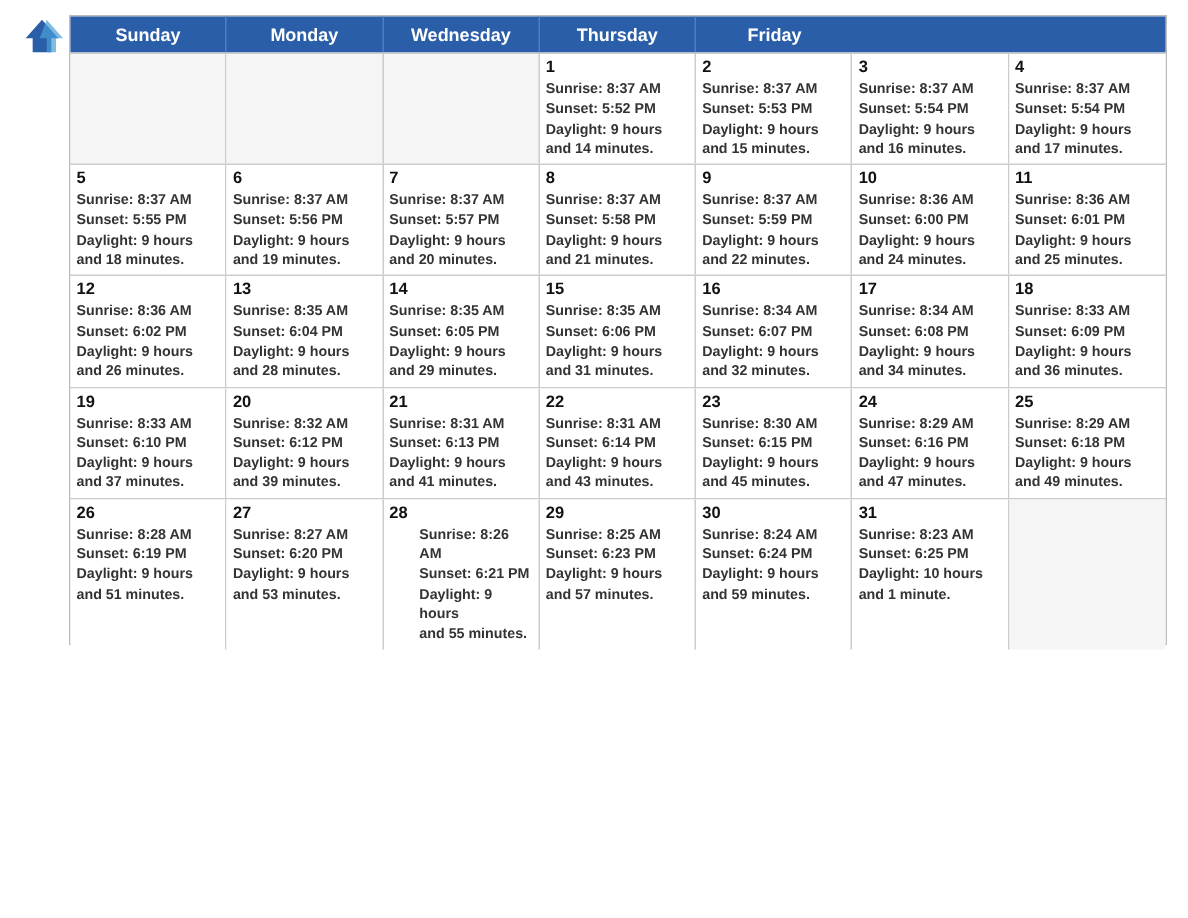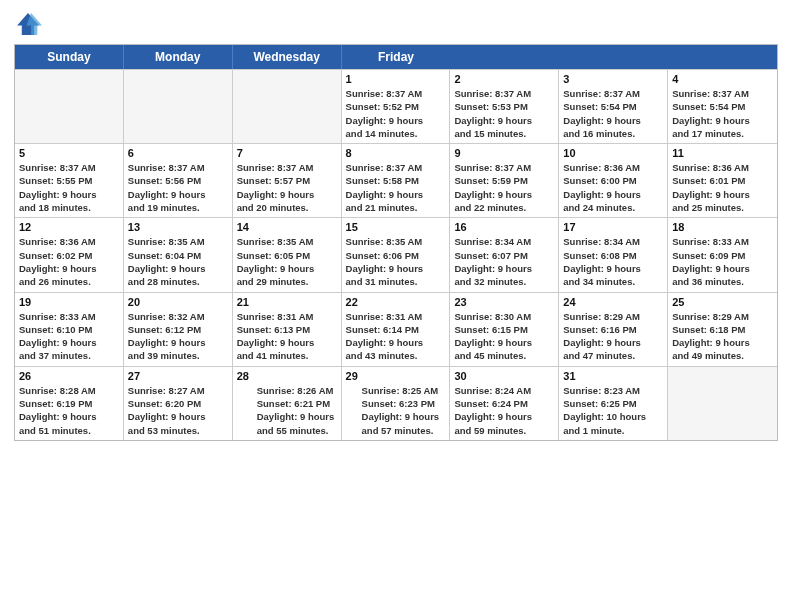--- a/index.html
+++ b/index.html
@@ -8,21 +8,20 @@
       background: #fff;
       width: 792px;
       height: 612px;
       overflow: hidden;
     }
     .page {
       width: 792px;
       height: 440px;
       background: #fff;
       display: flex;
-      flex-direction: column;
       padding: 10px 14px 10px 14px;
     }
     .header {
       display: flex;
       justify-content: space-between;
       align-items: flex-start;
       margin-bottom: 6px;
     }
     .logo {
       display: flex;
@@ -125,20 +124,21 @@
     <div class="title-block">
       <h1></h1>
       <h2></h2>
     </div>
   </div>
   <div class="calendar">
     <div class="cal-header" id="cal-header">
         <div class="cal-header-cell">Sunday</div>
         <div class="cal-header-cell">Monday</div>
         <div class="cal-header-cell">Wednesday</div>
+        <div class="cal-header-cell">Thursday</div>
         <div class="cal-header-cell">Friday</div>
       </div>
     <div class="cal-body" id="cal-body">
         <div class="cal-row">
           <div class="cal-cell empty"></div>
           <div class="cal-cell empty"></div>
           <div class="cal-cell empty"></div>
           <div class="cal-cell">
             <div class="cell-day">1</div>
             <div class="cell-info" style="white-space: pre-line;">Sunrise: 8:37 AM
@@ -338,21 +338,21 @@
           </div>
           <div class="cal-cell">
             <div class="cell-day">28</div>
             <div class="cell-info" style="white-space: pre-line; margin-left: 20px;">Sunrise: 8:26 AM
 Sunset: 6:21 PM
 Daylight: 9 hours
 and 55 minutes.</div>
           </div>
           <div class="cal-cell">
             <div class="cell-day">29</div>
-            <div class="cell-info" style="white-space: pre-line; margin-left: 16px;">Sunrise: 8:25 AM
+            <div class="cell-info" style="white-space: pre-line;">Sunrise: 8:25 AM
 Sunset: 6:23 PM
 Daylight: 9 hours
 and 57 minutes.</div>
           </div>
           <div class="cal-cell">
             <div class="cell-day">30</div>
             <div class="cell-info" style="white-space: pre-line;">Sunrise: 8:24 AM
 Sunset: 6:24 PM
 Daylight: 9 hours
 and 59 minutes.</div>

